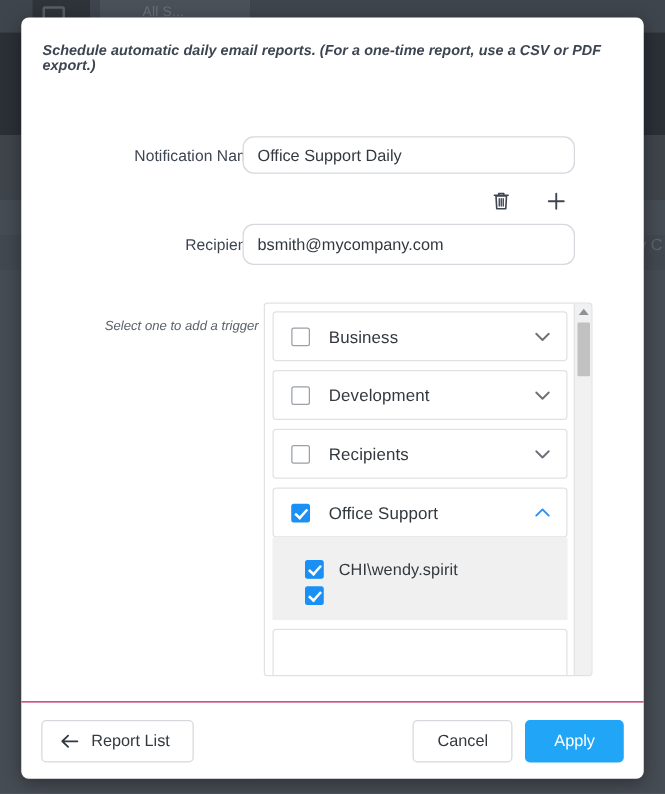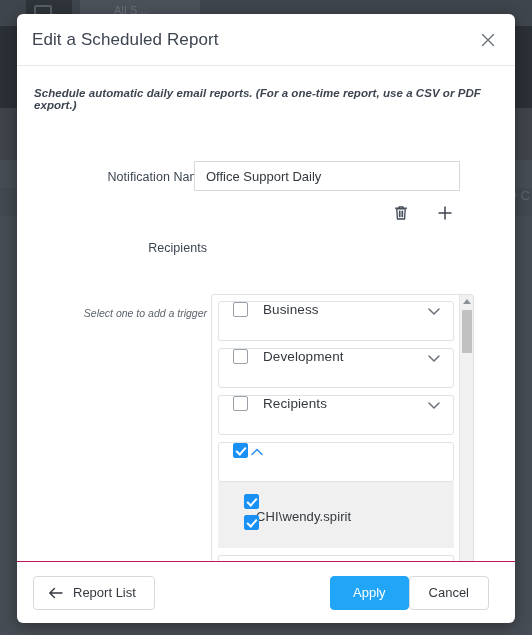--- a/index.html
+++ b/index.html
@@ -141,21 +141,21 @@
     text-align: right;
     font-size: 10.5px;
     font-style: italic;
     color: #5c636c;
   }
 
   .text-input {
     position: absolute;
     box-sizing: border-box;
     border: 1px solid #d5d9dd;
-    border-radius: 0;
+    border-radius: 9px;
     background: #fff;
     font-family: "Liberation Sans", sans-serif;
     font-size: 13px;
     color: #33393f;
     padding: 0 11px;
     outline: none;
   }
   #input-notification-name { left: 177px; top: 95px; width: 266px; height: 30px; }
   #input-recipients        { left: 177px; top: 165px; width: 266px; height: 33px; }
 
@@ -203,21 +203,21 @@
     box-sizing: border-box;
   }
   .group-row {
     box-sizing: border-box;
     width: 236px;
     height: 40px;
     border: 1px solid #dfe2e5;
     border-radius: 3px;
     margin-bottom: 7px;
     display: flex;
-    align-items: flex-start;
+    align-items: center;
     padding: 0 10px 0 14px;
     background: #fff;
     cursor: pointer;
   }
   .group-row-label {
     flex: 1;
     font-size: 13.5px;
     color: #33393f;
     margin-left: 15px;
     letter-spacing: .1px;
@@ -253,24 +253,23 @@
 
   .members-panel {
     width: 236px;
     background: #f0f0f0;
     margin: -7px 0 7px 0;
     padding: 12px 0 12px 26px;
     box-sizing: border-box;
   }
   .member-row {
     display: flex;
-    align-items: flex-start;
+    align-items: flex-end;
     height: 21px;
     cursor: pointer;
-    flex-direction: column;
   }
   .member-label {
     font-size: 13px;
     color: #33393f;
     margin-left: 12px;
     letter-spacing: .1px;
   }
 
   
   #group-scrollbar {
@@ -360,28 +359,20 @@
 
   <div id="bg-tab-a"></div>
   <div id="bg-checkbox-ghost"></div>
   <div id="bg-tab-b"></div>
   <div id="bg-tab-b-label">All S...</div>
   <div id="bg-right-text">y C</div>
 </div>
 
 <div id="modal">
 
-  <div id="modal-header">
-    <div id="modal-title">Edit a Scheduled Report</div>
-    <div id="close-button">
-      <svg width="16" height="16" viewBox="0 0 16 16" aria-hidden="true">
-        <path d="M2.5 2.5 L13.5 13.5 M13.5 2.5 L2.5 13.5" stroke="currentColor" stroke-width="1.4" fill="none" stroke-linecap="round"></path>
-      </svg>
-    </div>
-  </div>
 
   <div id="modal-body">
 
     <div id="subtitle">Schedule automatic daily email reports. (For a one-time report, use a CSV or PDF export.)</div>
 
     <div class="form-label" id="label-notification-name">Notification Name</div>
     <input class="text-input" id="input-notification-name" type="text" value="Office Support Daily" placeholder="Notification Name" style="">
 
     <div id="recipient-actions">
       <div id="delete-recipient-button">
@@ -393,20 +384,21 @@
         </svg>
       </div>
       <div id="add-recipient-button">
         <svg width="16" height="16" viewBox="0 0 16 16" aria-hidden="true">
           <path d="M8 2 V14 M2 8 H14" stroke="currentColor" stroke-width="1.5" fill="none" stroke-linecap="round"></path>
         </svg>
       </div>
     </div>
 
     <div class="form-label" id="label-recipients">Recipients</div>
+    <input class="text-input" id="input-recipients" type="text" value="bsmith@mycompany.com" placeholder="Email address" style="">
 
     <div id="label-report-group-sub">Select one to add a trigger</div>
 
     <div id="group-picker">
       <div id="group-list">
           <div class="group-row">
             <span class="checkbox"></span>
             <span class="group-row-label">Business</span>
             <span class="chevron">
               <svg width="16" height="16" viewBox="0 0 16 16" aria-hidden="true">
@@ -427,20 +419,21 @@
             <span class="checkbox"></span>
             <span class="group-row-label">Recipients</span>
             <span class="chevron">
               <svg width="16" height="16" viewBox="0 0 16 16" aria-hidden="true">
                 <path d="M3 6 L8 11 L13 6" stroke="currentColor" stroke-width="1.5" fill="none" stroke-linecap="round" stroke-linejoin="round"></path>
               </svg>
             </span>
           </div>
           <div class="group-row">
             <span class="checkbox checked"></span>
+            <span class="group-row-label">Office Support</span>
             <span class="chevron open">
               <svg width="16" height="16" viewBox="0 0 16 16" aria-hidden="true">
                 <path d="M3 10.5 L8 5.5 L13 10.5" stroke="currentColor" stroke-width="1.5" fill="none" stroke-linecap="round" stroke-linejoin="round"></path>
               </svg>
             </span>
           </div>
           <div class="members-panel">
             <div class="member-row">
               <span class="checkbox checked"></span>
               <span class="member-label">CHI\wendy.spirit</span>
@@ -466,17 +459,17 @@
   <div id="modal-footer">
     <button class="btn" id="report-list-button">
       <span class="arrow-left">
         <svg width="15" height="12" viewBox="0 0 15 12" aria-hidden="true">
           <path d="M14 6 H2 M6.5 1.5 L1.8 6 L6.5 10.5" stroke="currentColor" stroke-width="1.4" fill="none" stroke-linecap="round" stroke-linejoin="round"></path>
         </svg>
       </span>
       <span>Report List</span>
     </button>
     <div id="footer-spacer"></div>
+    <button class="btn" id="cancel-button">Cancel</button>
     <button class="btn" id="apply-button">Apply</button>
-    <button class="btn" id="cancel-button">Cancel</button>
   </div>
 
 </div>
 
 </body></html>

